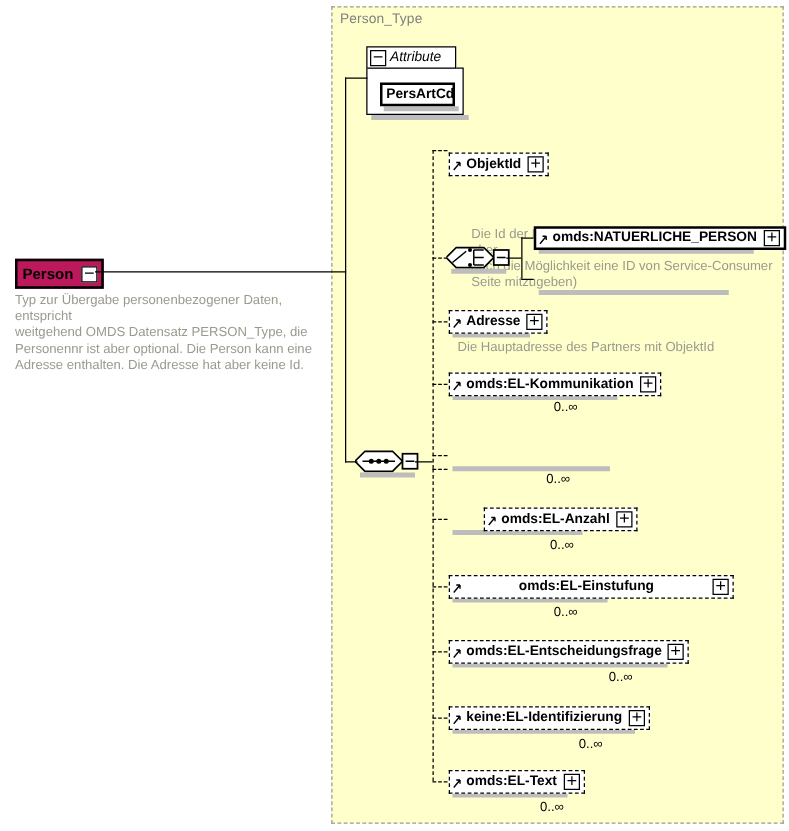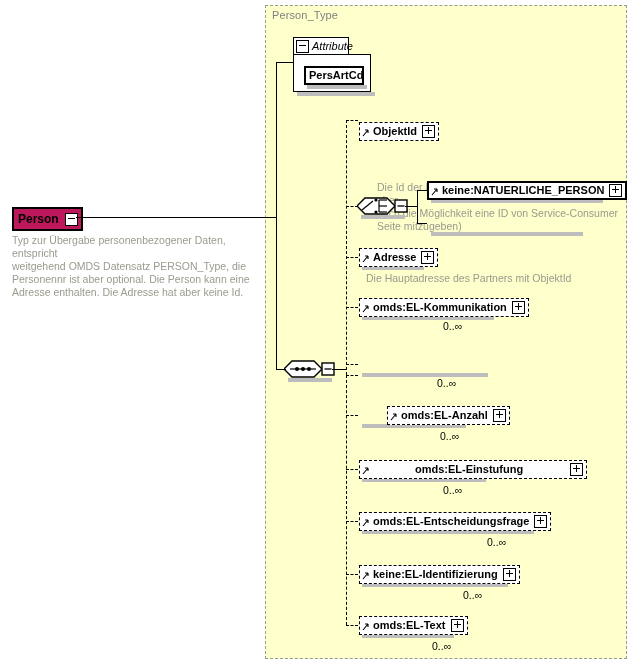--- a/index.html
+++ b/index.html
@@ -152,21 +152,21 @@
   </div>
   <div class="desc" style="left:12px;top:234px;width:240px;">Typ zur Übergabe personenbezogener Daten, entspricht
 weitgehend OMDS Datensatz PERSON_Type, die
 Personennr ist aber optional. Die Person kann eine
 Adresse enthalten. Die Adresse hat aber keine Id.</div>
 
   <div class="ln h" style="left:76px;top:217px;width:200px;"></div>
 
   <div class="attr-body" style="left:293px;top:54px;width:78px;height:38px;"></div>
   <div class="shadowbar" style="left:297px;top:92px;width:78px;"></div>
-  <div class="attr-tab" style="left:293px;top:37px;width:56px;">
+  <div class="attr-tab" style="left:293px;top:37px;width:72px;">
     <span class="expander"></span>
     <span>Attribute</span>
   </div>
   <div class="shadowbar" style="left:307px;top:85px;width:60px;"></div>
   <div class="node solid" style="left:304px;top:66px;width:60px;">
     <span class="lbl">PersArtCd</span>
   </div>
 
   <div class="ln v" style="left:276px;top:62px;height:156px;"></div>
   <div class="ln h" style="left:276px;top:62px;width:18px;"></div>
@@ -228,21 +228,21 @@
   <div class="ln h" style="left:417px;top:190px;width:10px;"></div>
   <div class="ln h" style="left:417px;top:223px;width:10px;"></div>
 
   <div class="shadowbar" style="left:431px;top:199px;width:172px;"></div>
   <div class="node solid" style="left:427px;top:181px;">
     <span class="refarrow">
       <svg width="8" height="12" viewBox="0 0 8 12">
           <path d="M1 10 L6 4 M6 4 L3 4 M6 4 L6 7" stroke="#000" stroke-width="1.1" fill="none"></path>
         </svg>
     </span>
-    <span class="lbl">keine:NATUERLICHE_PERSON</span>
+    <span class="lbl">omds:NATUERLICHE_PERSON</span>
     <span class="expander plus"></span>
   </div>
 
   <div class="shadowbar" style="left:431px;top:232px;width:152px;"></div>
 
   <div class="dln h" style="left:346px;top:257px;width:12px;"></div>
   <div class="shadowbar" style="left:362px;top:266px;width:62px;"></div>
   <div class="node dashed" style="left:359px;top:248px;">
     <span class="refarrow">
       <svg width="8" height="12" viewBox="0 0 8 12">

